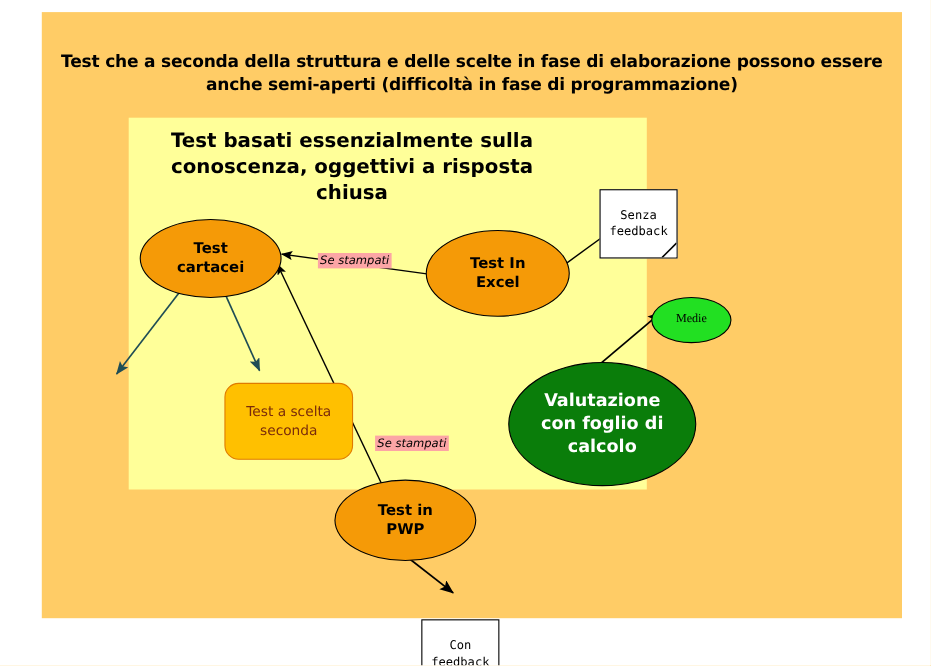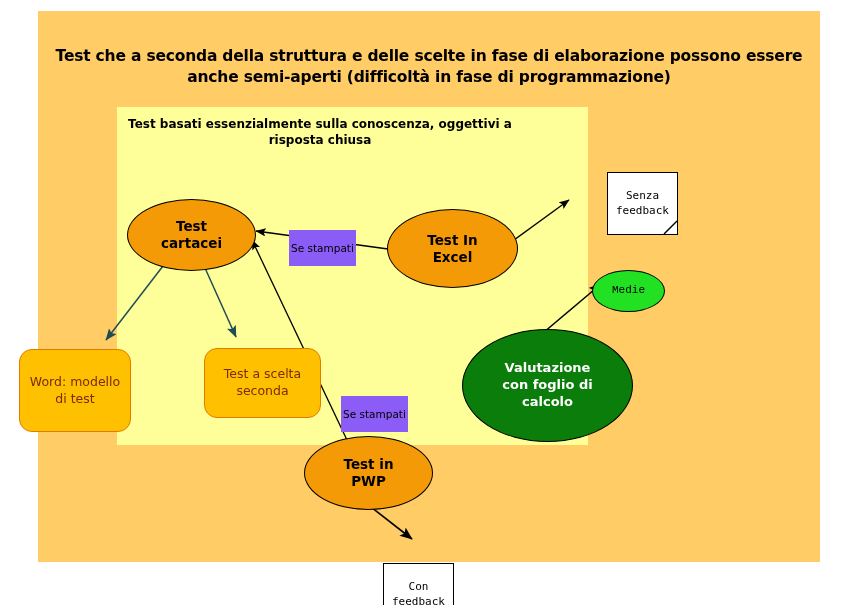--- a/index.html
+++ b/index.html
@@ -48,21 +48,21 @@
     color: #000000;
     letter-spacing: -0.2px;
   }
   .inner-title {
     position: absolute;
     left: 120px;
     top: 117px;
     width: 400px;
     text-align: center;
     font-family: "DejaVu Sans", sans-serif;
-    font-size: 12px;
+    font-size: 18px;
     font-weight: bold;
     line-height: 1.3;
     color: #000000;
   }
   
   #links {
     position: absolute;
     left: 0;
     top: 0;
     width: 846px;
@@ -87,26 +87,26 @@
     font-size: 13.5px;
     font-weight: bold;
     line-height: 1.25;
     font-family: "DejaVu Sans", sans-serif;
   }
   .ell-green-bright {
     background: #22e022;
     color: #000000;
     font-size: 11px;
     line-height: 1.2;
-    font-family: Liberation Mono, monospace;
+    font-family: Liberation Serif, serif;
   }
   .ell-green-dark {
     background: #0a7d0a;
     color: #ffffff;
-    font-size: 13px;
+    font-size: 16px;
     font-weight: bold;
     line-height: 1.3;
     font-family: "DejaVu Sans", sans-serif;
   }
   .rrect {
     background: #ffc000;
     border: 1.6px solid #e07b00;
     border-radius: 13px;
     color: #7a2b0b;
     font-size: 12.5px;
@@ -125,26 +125,27 @@
     position: absolute;
     right: 0px;
     bottom: 0px;
     width: 15px;
     height: 15px;
     overflow: hidden;
   }
   
   .edge-label {
     position: absolute;
-    background: #8b5cf6;
+    background: #fca5a5;
     color: #000000;
     font-family: "DejaVu Sans", sans-serif;
     font-size: 10.5px;
     white-space: nowrap;
-    padding: 12px 2px;
+    padding: 1px 2px;
+    font-style: italic;
   }
 </style>
 </head>
 <body>
 
 <div id="canvas">
 
   <div class="orange-panel"></div>
   <div class="yellow-panel"></div>
 
@@ -205,35 +206,29 @@
   </div>
 
   <div class="node ellipse ell-green-dark" style="left:462px; top:329px; width:171px; height:113px;">
     <div>
       <div>Valutazione</div>
       <div>con foglio di</div>
       <div>calcolo</div>
     </div>
   </div>
 
-  <div class="node rrect" style="left:19px; top:349px; width:112px; height:83px;">
-    <div>
-      <div>Word: modello</div>
-      <div>di test</div>
-    </div>
-  </div>
 
   <div class="node rrect" style="left:204px; top:348px; width:117px; height:70px;">
     <div>
       <div>Test a scelta</div>
       <div>seconda</div>
     </div>
   </div>
 
-  <div class="node note" style="left:607px; top:172px; width:71px; height:63px; position:absolute;">
+  <div class="node note" style="left:545px; top:172px; width:71px; height:63px; position:absolute;">
     <div>
       <div>Senza</div>
       <div>feedback</div>
     </div>
     <svg class="fold-line" viewBox="0 0 15 15">
       <path d="M15,2 L2,15 L15,15 z" fill="#ffffff" stroke="none"></path>
       <path d="M15,2 L2,15" stroke="#000000" stroke-width="1.4" fill="none"></path>
     </svg>
   </div>
 

